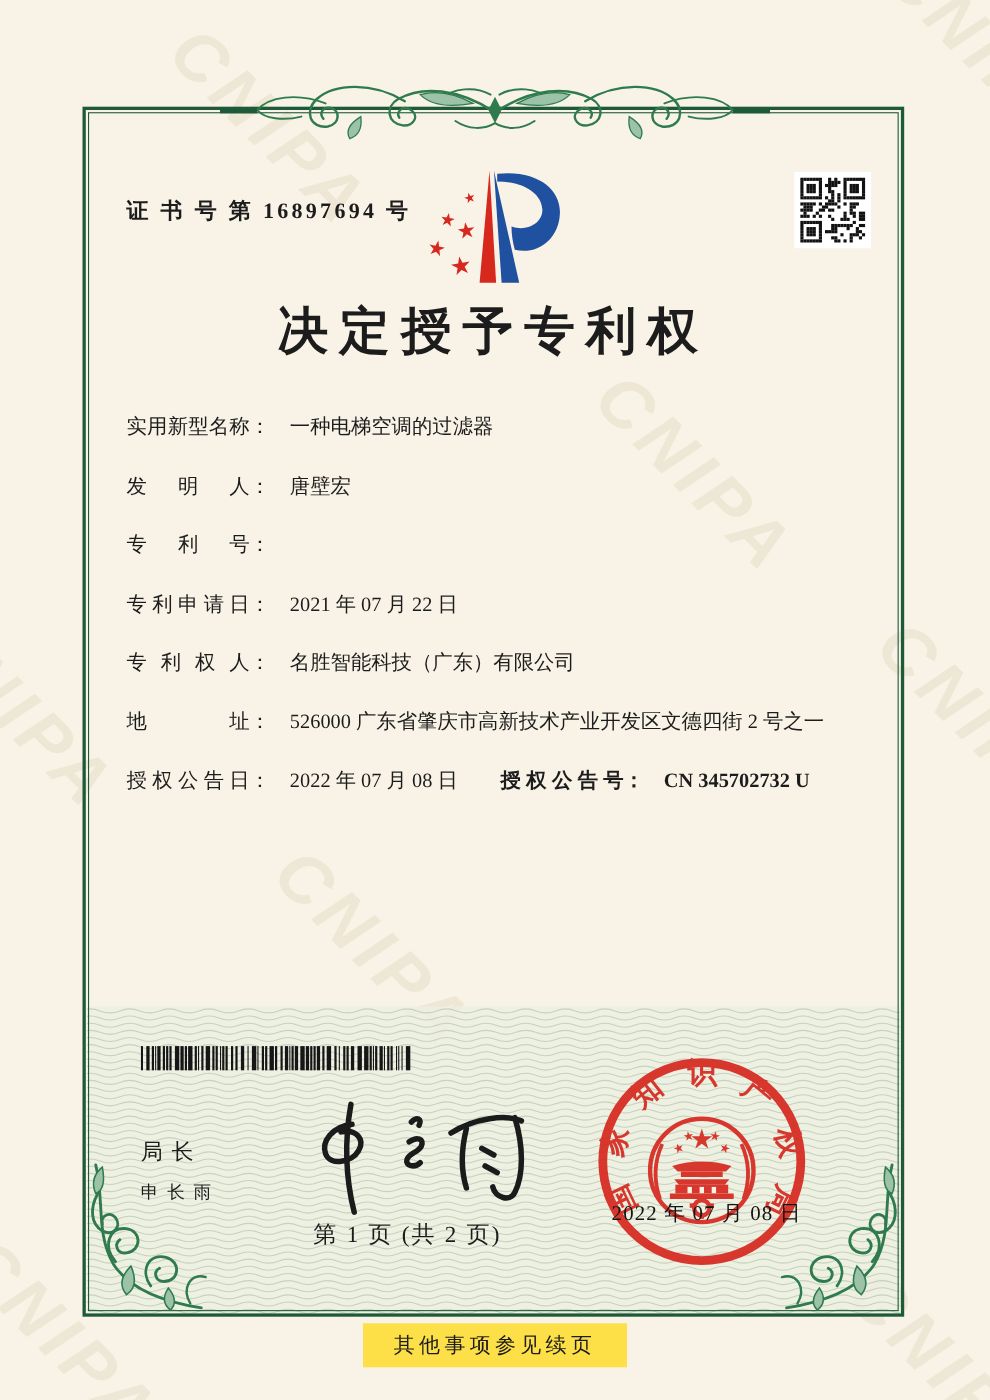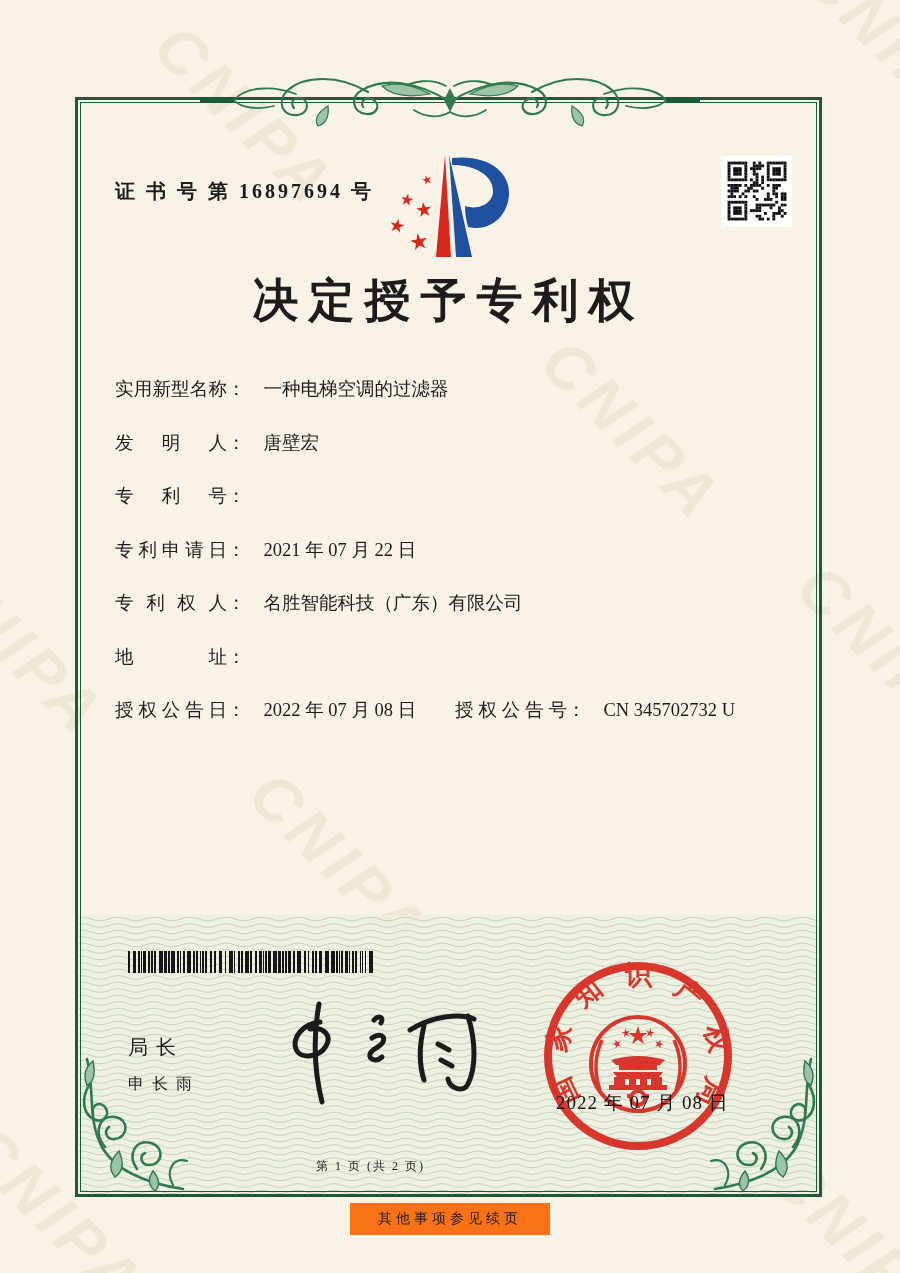--- a/index.html
+++ b/index.html
@@ -35,42 +35,42 @@
     font-size:46px; font-weight:bold; letter-spacing:10px;
   }
   .fields{left:115px; top:374px; width:678px; font-size:18.5px;}
   .frow{display:flex; align-items:flex-start; margin-bottom:23.5px; line-height:30px;}
   .flabel{display:inline-block; width:112px; text-align:justify; text-align-last:justify;}
   .fcolon{margin:0 2px 0 0;}
   .fvalue{margin-left:16px;}
   .fvalue-wrap{max-width:505px;}
   .grant-row{display:flex;}
   .grant-a{display:flex; width:340px;}
-  .grant-b{display:flex;}
+  .grant-b{display:flex;font-weight:bold;}
   .body-text{
     left:115px; top:733px; width:678px; font-size:18.5px; line-height:37px;
     text-align:justify;
   }
   .body-text p{margin:0; text-indent:2em;}
   .barcode{left:128px; top:950px;}
   .director-title{left:128px; top:1034px; font-size:20px; letter-spacing:8px;}
   .director-name{left:128px; top:1074px; font-size:16px; letter-spacing:8px;}
   .signature{left:262px; top:998px;}
   .seal{left:538px; top:956px;}
   .seal-date{
     left:556px; top:1090px; font-size:19px; letter-spacing:1px; color:#141414;
     white-space:nowrap;
   }
-  .page-num{left:75px; top:1158px; width:591px; text-align:center; font-size:12px; letter-spacing:2px;}
+  .page-num{left:75px; top:1108px; width:591px; text-align:center; font-size:21px; letter-spacing:2px;}
   .note{
     left:0; top:1203px; width:900px; text-align:center;
   }
   .note span{
-    display:inline-block; background:#f97316; padding:7px 28px;
-    font-size:14px; letter-spacing:4px;
+    display:inline-block; background:#fde047; padding:7px 28px;
+    font-size:19px; letter-spacing:4px;
   }
   .ornament{position:absolute; pointer-events:none;}
 </style>
 </head>
 <body>
 
 <div class="page">
 
   <div class="wm" style="left:245px; top:115px;">CNIPA</div>
   <div class="wm" style="left:895px; top:45px;">CNIPA</div>
@@ -428,20 +428,21 @@
       <span class="fvalue">2021 年 07 月 22 日</span>
     </div>
     <div class="frow">
       <span class="flabel">专利权人</span>
         <span class="fcolon">：</span>
       <span class="fvalue">名胜智能科技（广东）有限公司</span>
     </div>
     <div class="frow">
       <span class="flabel">地址</span>
         <span class="fcolon">：</span>
+      <span class="fvalue fvalue-wrap">526000 广东省肇庆市高新技术产业开发区文德四街 2 号之一</span>
     </div>
     <div class="frow grant-row">
       <span class="grant-a">
         <span class="flabel">授权公告日</span>
           <span class="fcolon">：</span>
         <span class="fvalue">2022 年 07 月 08 日</span>
       </span>
       <span class="grant-b">
         <span class="flabel">授权公告号</span>
           <span class="fcolon">：</span>

